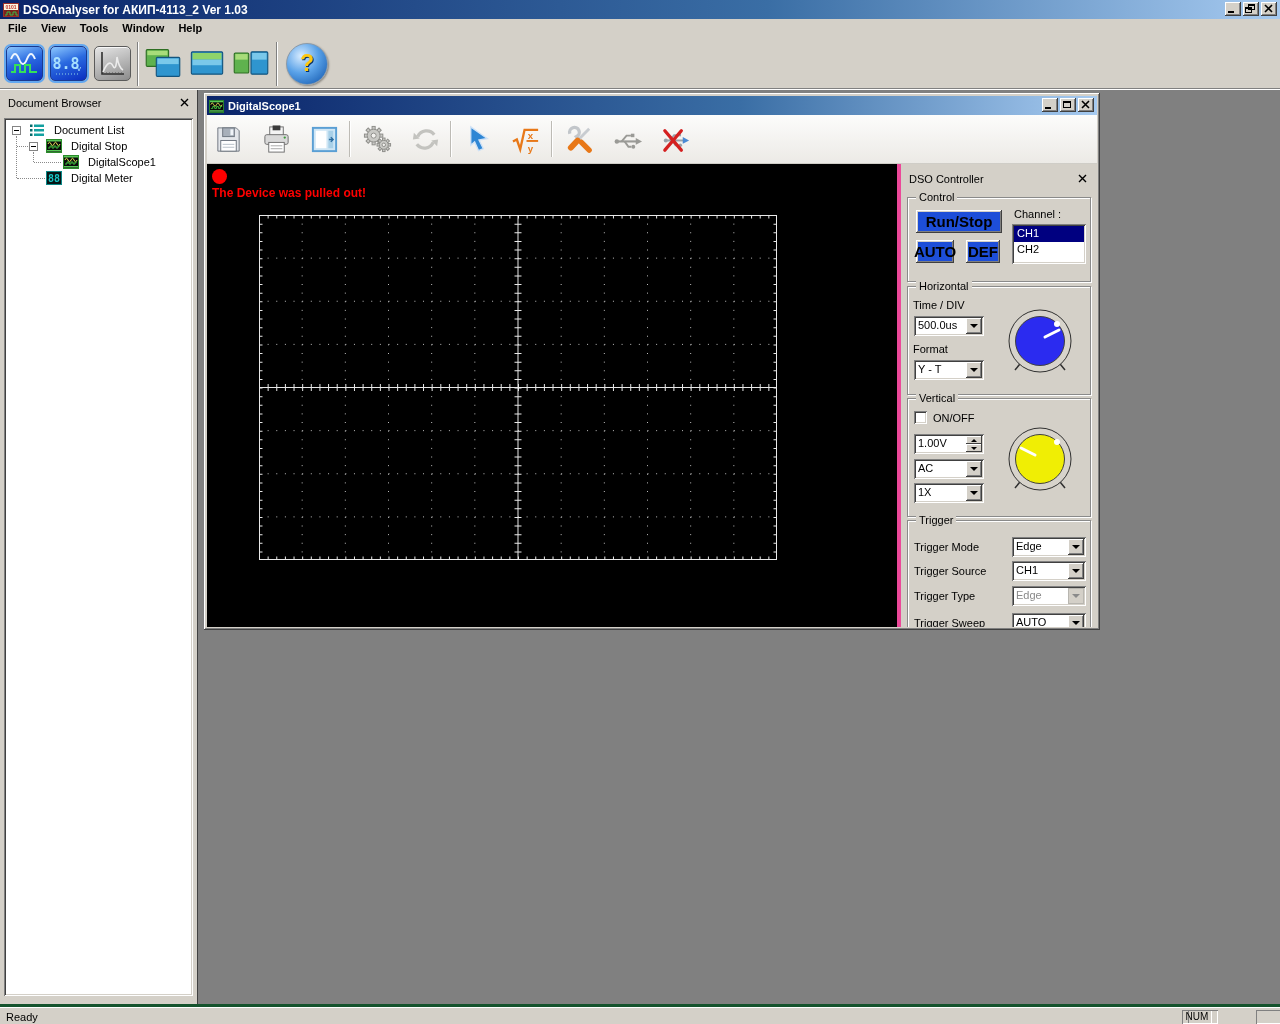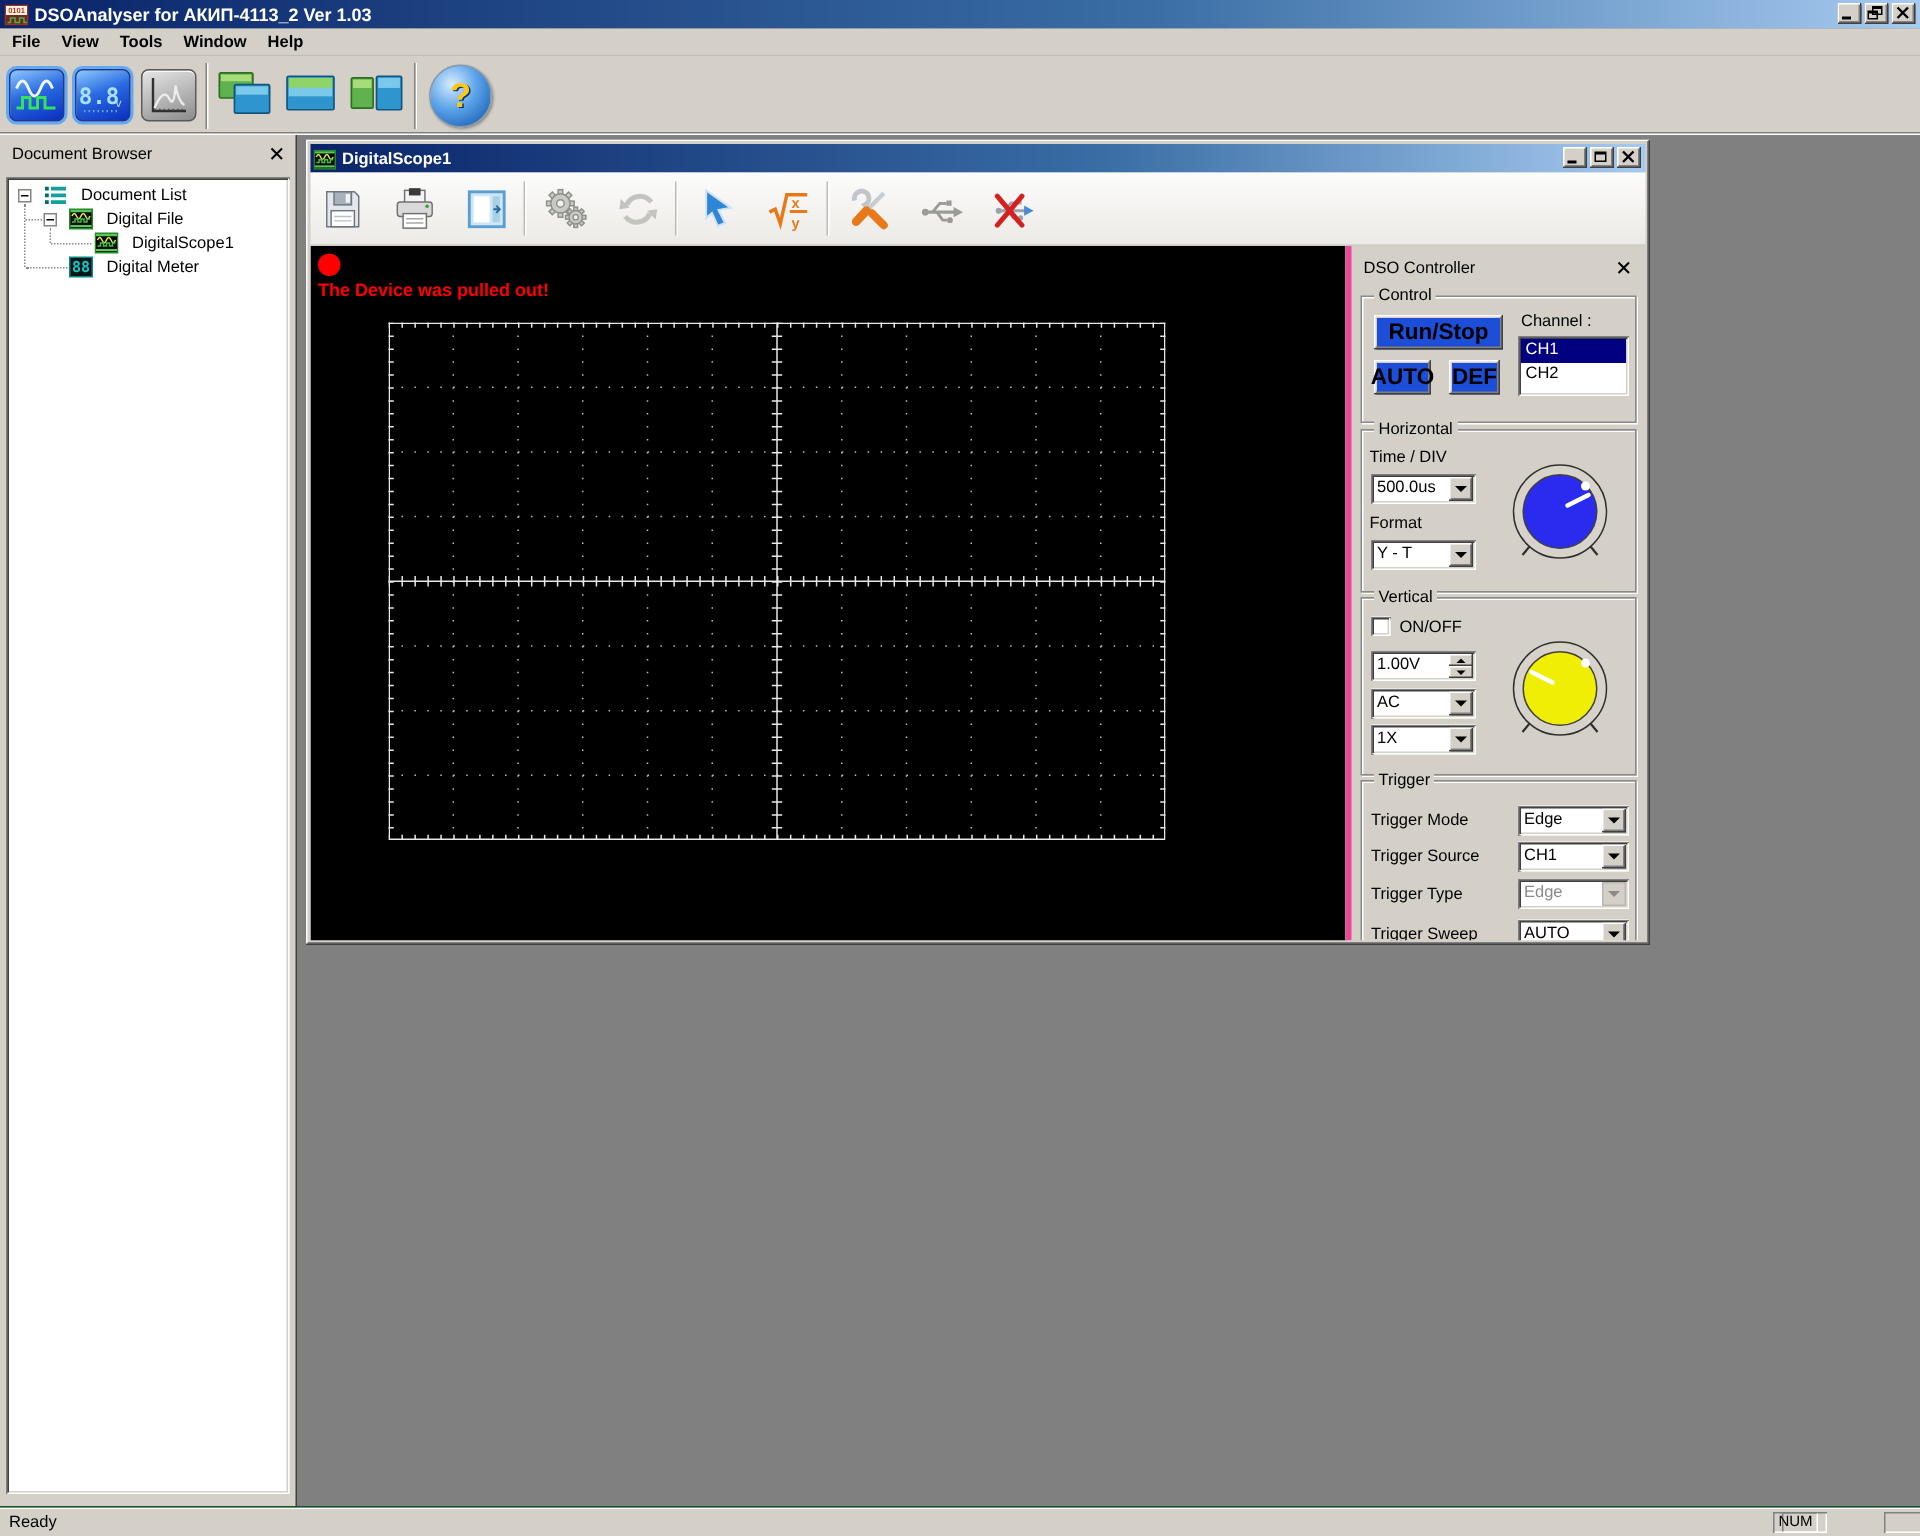--- a/index.html
+++ b/index.html
@@ -131,21 +131,21 @@
     box-shadow: inset 1px 1px 0 #808080, inset -1px -1px 0 #ffffff,
                 inset 2px 2px 0 #404040, inset -2px -2px 0 #d4d0c8; }
 
   .knob { position:absolute; }
   .trig-row { position:absolute; left:0; width:100%; height:22px; }
   .trig-row .lbl { left:6px; top:4px; }
   .trig-row .combo { left:104px; top:0; width:74px; }
 
   
   #statusbar { position:absolute; left:0; bottom:0; width:1280px; height:20px; background:#d4d0c8;
-    border-top:1px solid #14532d; box-shadow: inset 0 1px 0 #ffffff; }
+    border-top:3px solid #14532d; box-shadow: inset 0 1px 0 #ffffff; }
   #status-ready { position:absolute; left:6px; top:4px; }
   .sb-cell { position:absolute; top:3px; height:14px; font-size:10px; text-align:center; padding-top:1px;
     box-shadow: inset 1px 1px 0 #808080, inset -1px -1px 0 #ffffff; }
 </style>
 </head>
 <body>
 
 <div id="titlebar">
   <span class="app-icon">
     <svg viewBox="0 0 16 14" width="16" height="14">
@@ -278,21 +278,21 @@
     <span class="exp-slot">
           <span class="exp-box"></span>
         </span>
     <span class="tree-icon"><svg viewBox="0 0 16 16" width="16" height="16">
             <rect x="0.5" y="1.5" width="15" height="13" fill="#0a0a0a" stroke="#2a8a2a"></rect>
             <rect x="1" y="2" width="14" height="1.5" fill="#58c858"></rect>
             <rect x="1" y="12" width="14" height="1.5" fill="#58c858"></rect>
             <path d="M2 6 q1.5 -3.5 3 0 t3 0 t3 0 t3 0" stroke="#e8e858" fill="none" stroke-width="1"></path>
             <path d="M2 10 h2 v-2 h2 v2 h2 v-2 h2 v2 h2 v-2 h2" stroke="#40c040" fill="none" stroke-width="1"></path>
           </svg></span>
-    <span class="tree-label">Digital File</span>
+    <span class="tree-label">Digital Stop</span>
   </div>
       <div class="tree-row">
     <span class="tr-indent" style="width: 42px;"></span>
     <span class="exp-slot"></span>
     <span class="tree-icon"><svg viewBox="0 0 16 16" width="16" height="16">
             <rect x="0.5" y="1.5" width="15" height="13" fill="#0a0a0a" stroke="#2a8a2a"></rect>
             <rect x="1" y="2" width="14" height="1.5" fill="#58c858"></rect>
             <rect x="1" y="12" width="14" height="1.5" fill="#58c858"></rect>
             <path d="M2 6 q1.5 -3.5 3 0 t3 0 t3 0 t3 0" stroke="#e8e858" fill="none" stroke-width="1"></path>
             <path d="M2 10 h2 v-2 h2 v2 h2 v-2 h2 v2 h2 v-2 h2" stroke="#40c040" fill="none" stroke-width="1"></path>

